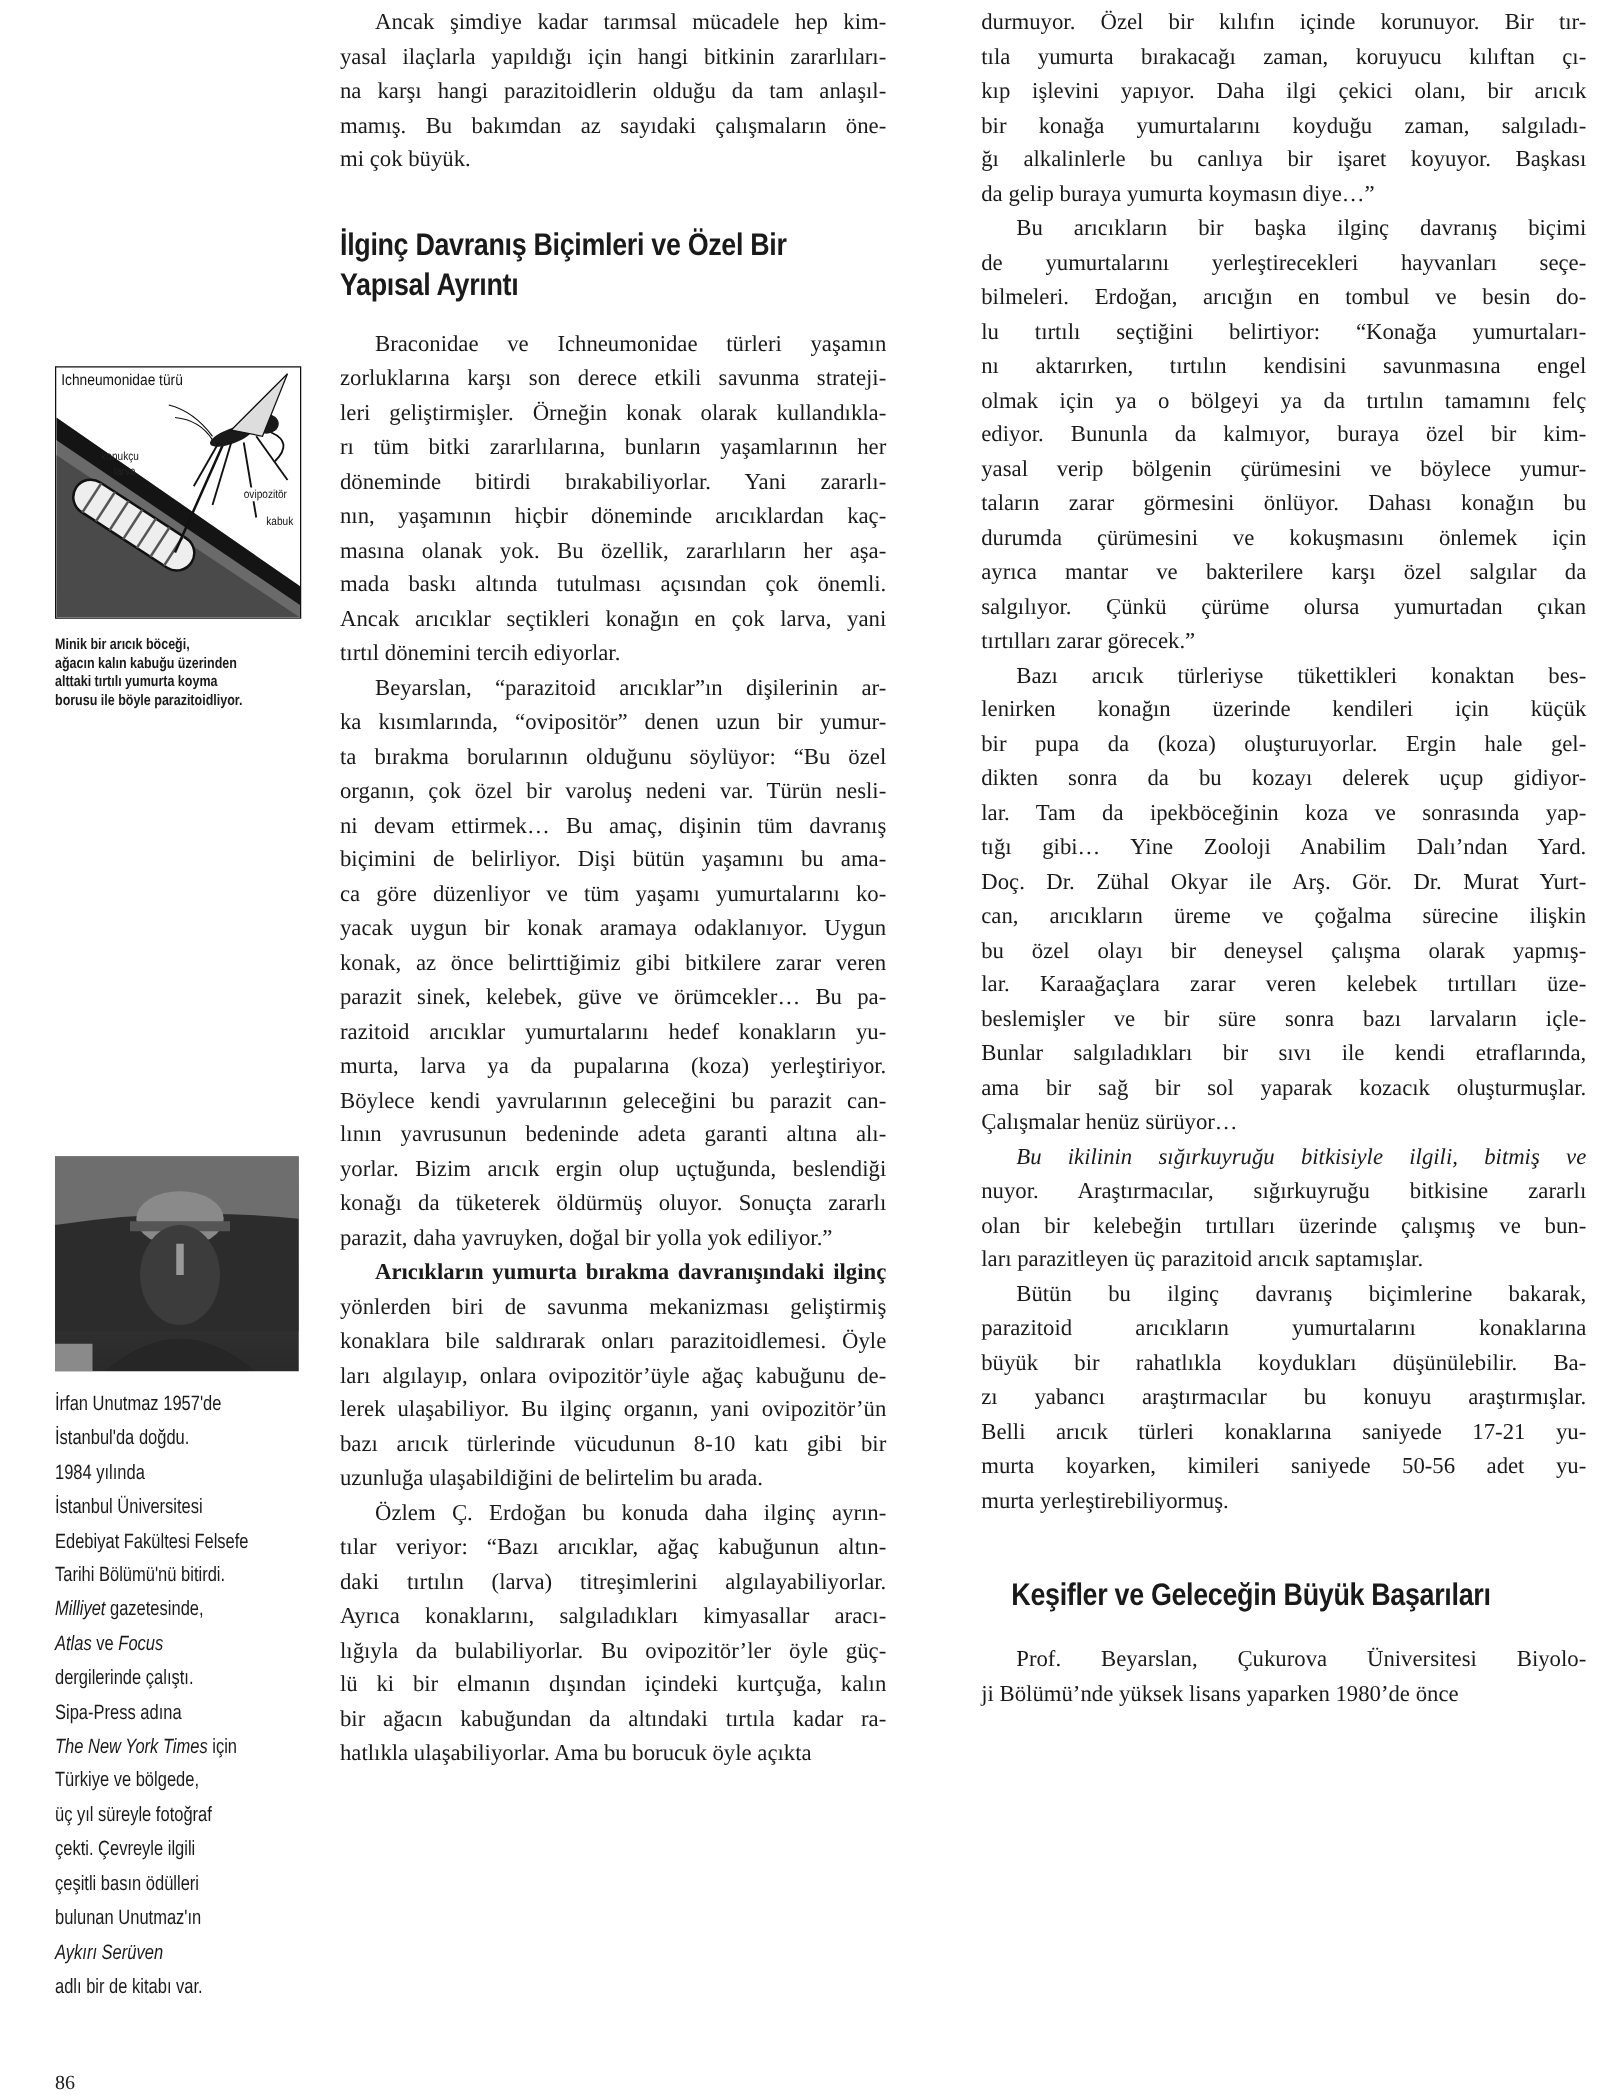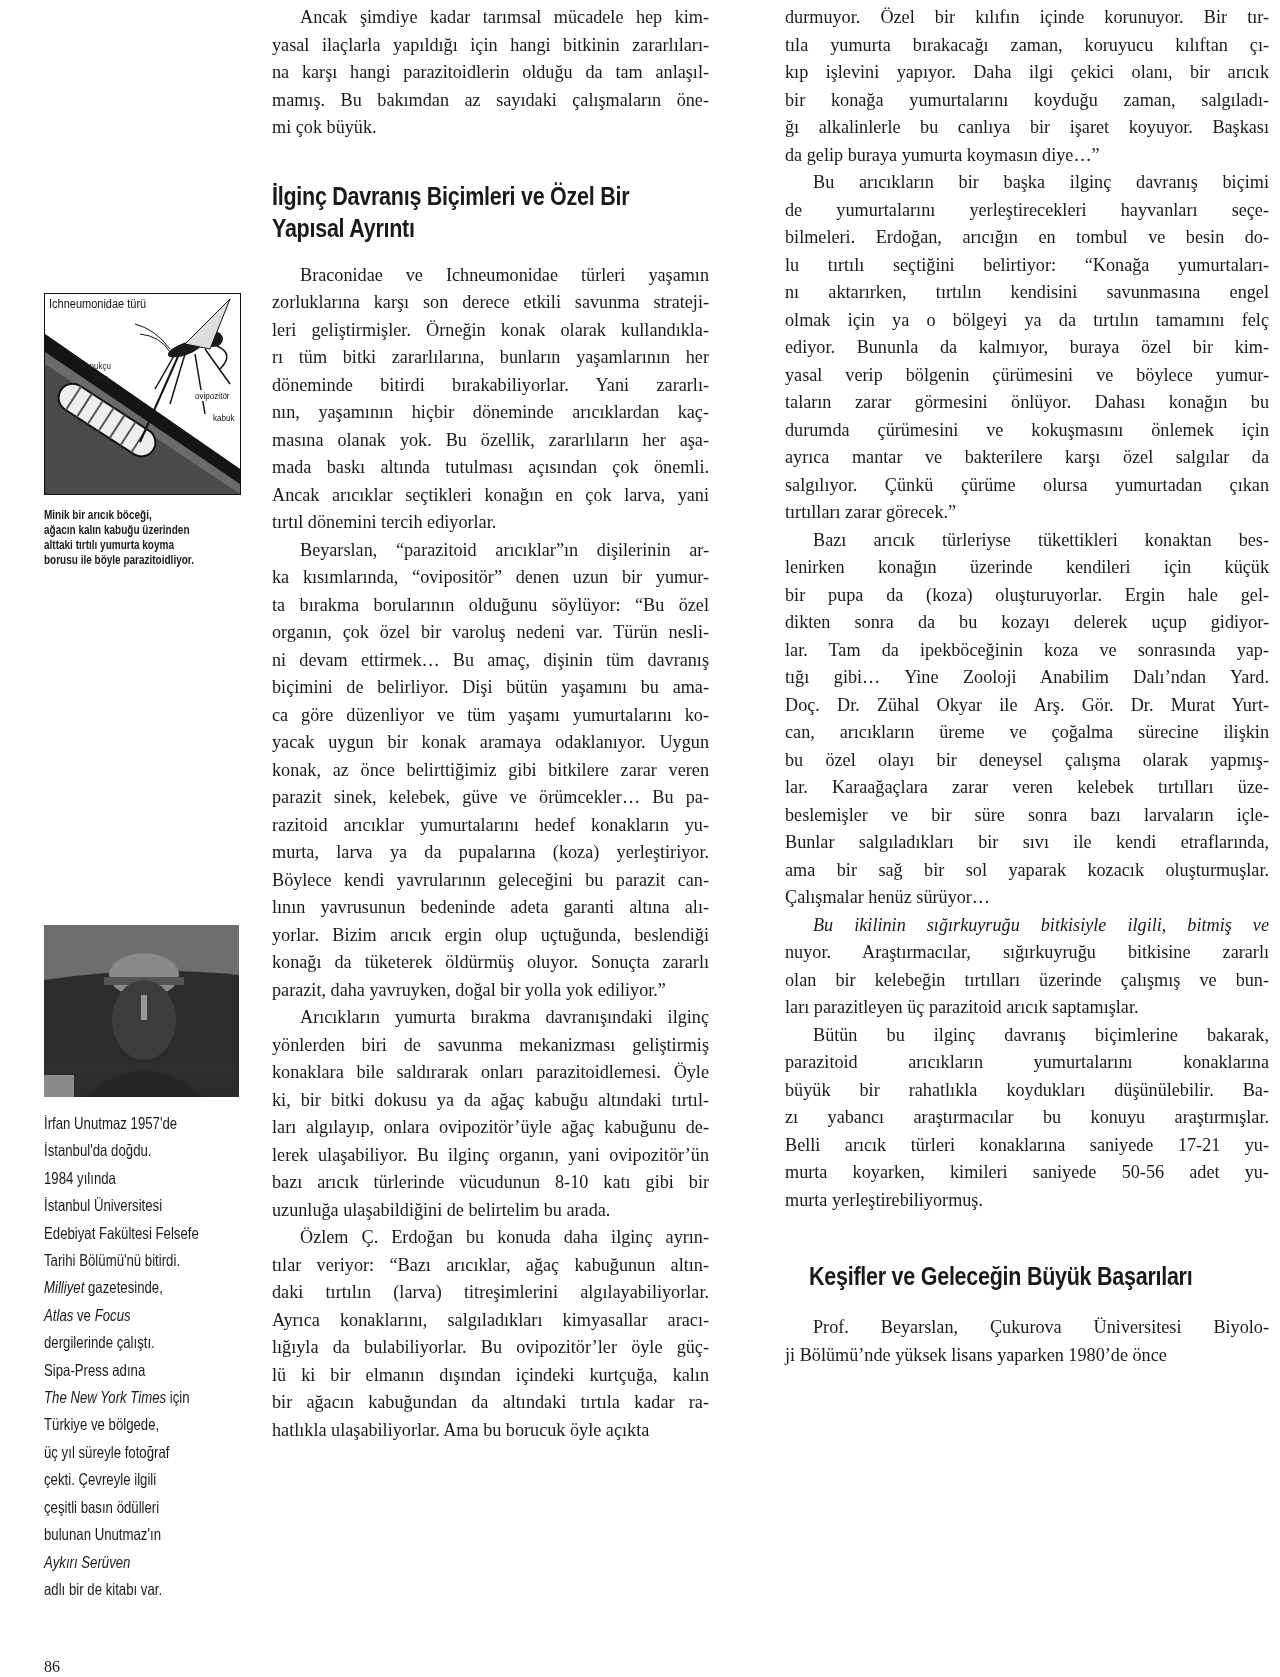--- a/index.html
+++ b/index.html
@@ -150,24 +150,23 @@
       <span class="line">parazit sinek, kelebek, güve ve örümcekler… Bu pa-</span>
       <span class="line">razitoid arıcıklar yumurtalarını hedef konakların yu-</span>
       <span class="line">murta, larva ya da pupalarına (koza) yerleştiriyor.</span>
       <span class="line">Böylece kendi yavrularının geleceğini bu parazit can-</span>
       <span class="line">lının yavrusunun bedeninde adeta garanti altına alı-</span>
       <span class="line">yorlar. Bizim arıcık ergin olup uçtuğunda, beslendiği</span>
       <span class="line">konağı da tüketerek öldürmüş oluyor. Sonuçta zararlı</span>
       <span class="line last">parazit, daha yavruyken, doğal bir yolla yok ediliyor.”</span>
     </div>
   <div>
-      <span class="line" style="padding-left: 28px;">Arıcıkların yumurta bırakma davranışındaki ilginç</span>
+      <span class="line" style="padding-left: 28px; font-weight: bold;">Arıcıkların yumurta bırakma davranışındaki ilginç</span>
       <span class="line">yönlerden biri de savunma mekanizması geliştirmiş</span>
       <span class="line">konaklara bile saldırarak onları parazitoidlemesi. Öyle</span>
-      <span class="line">ki, bir bitki dokusu ya da ağaç kabuğu altındaki tırtıl-</span>
       <span class="line">ları algılayıp, onlara ovipozitör’üyle ağaç kabuğunu de-</span>
       <span class="line">lerek ulaşabiliyor. Bu ilginç organın, yani ovipozitör’ün</span>
       <span class="line">bazı arıcık türlerinde vücudunun 8-10 katı gibi bir</span>
       <span class="line last">uzunluğa ulaşabildiğini de belirtelim bu arada.</span>
     </div>
   <div>
       <span class="line" style="padding-left: 28px;">Özlem Ç. Erdoğan bu konuda daha ilginç ayrın-</span>
       <span class="line">tılar veriyor: “Bazı arıcıklar, ağaç kabuğunun altın-</span>
       <span class="line">daki tırtılın (larva) titreşimlerini algılayabiliyorlar.</span>
       <span class="line">Ayrıca konaklarını, salgıladıkları kimyasallar aracı-</span>

